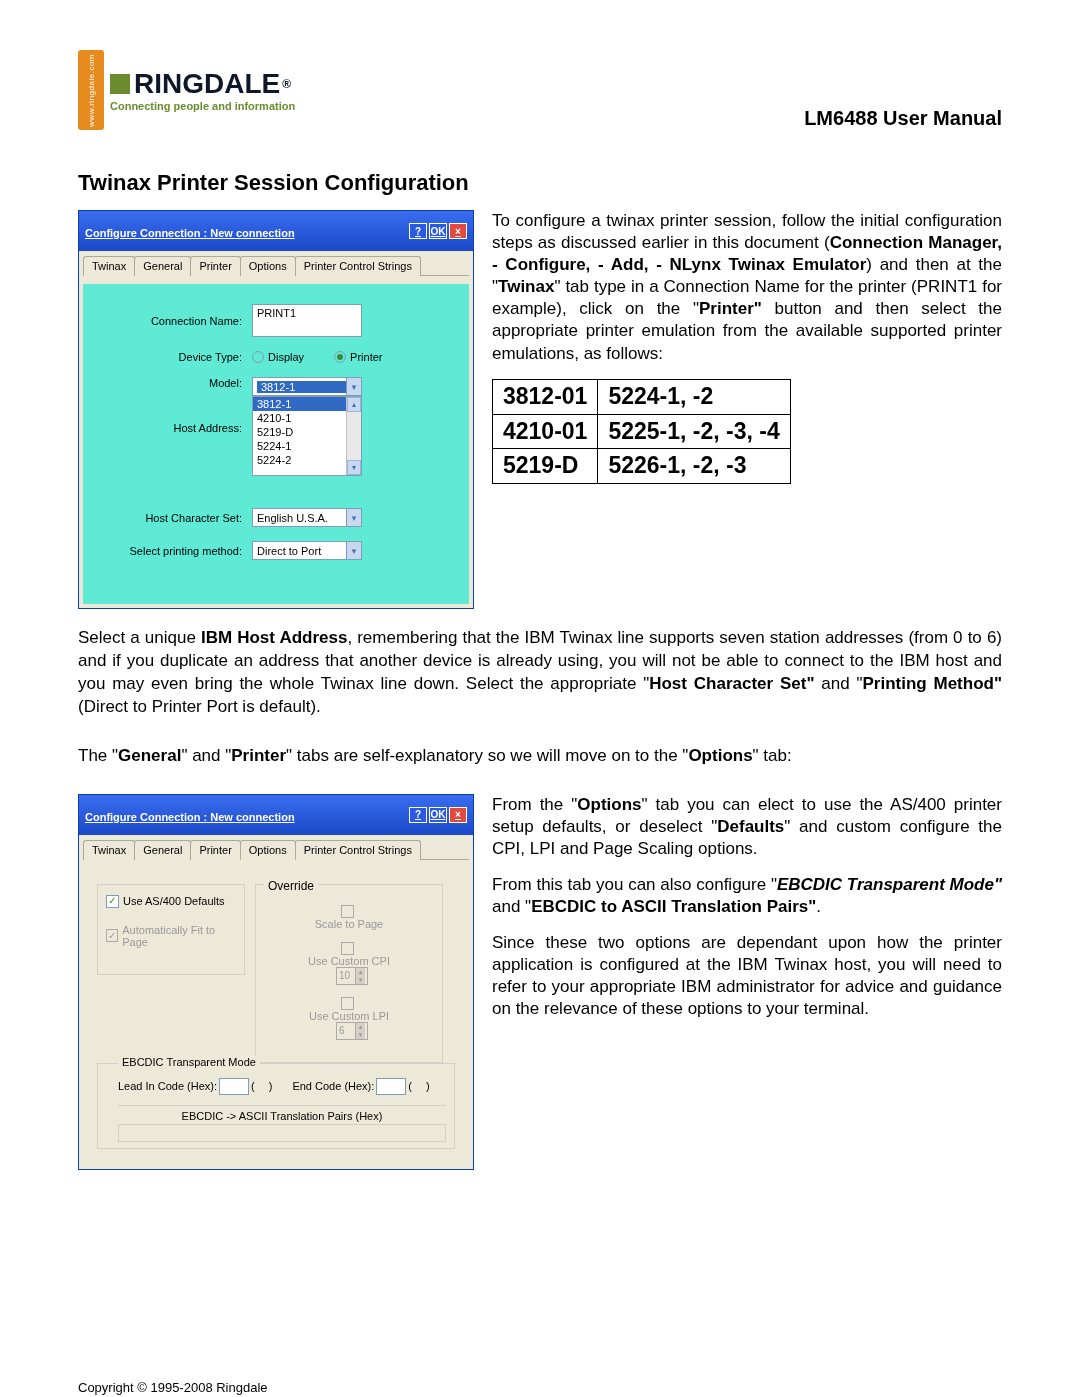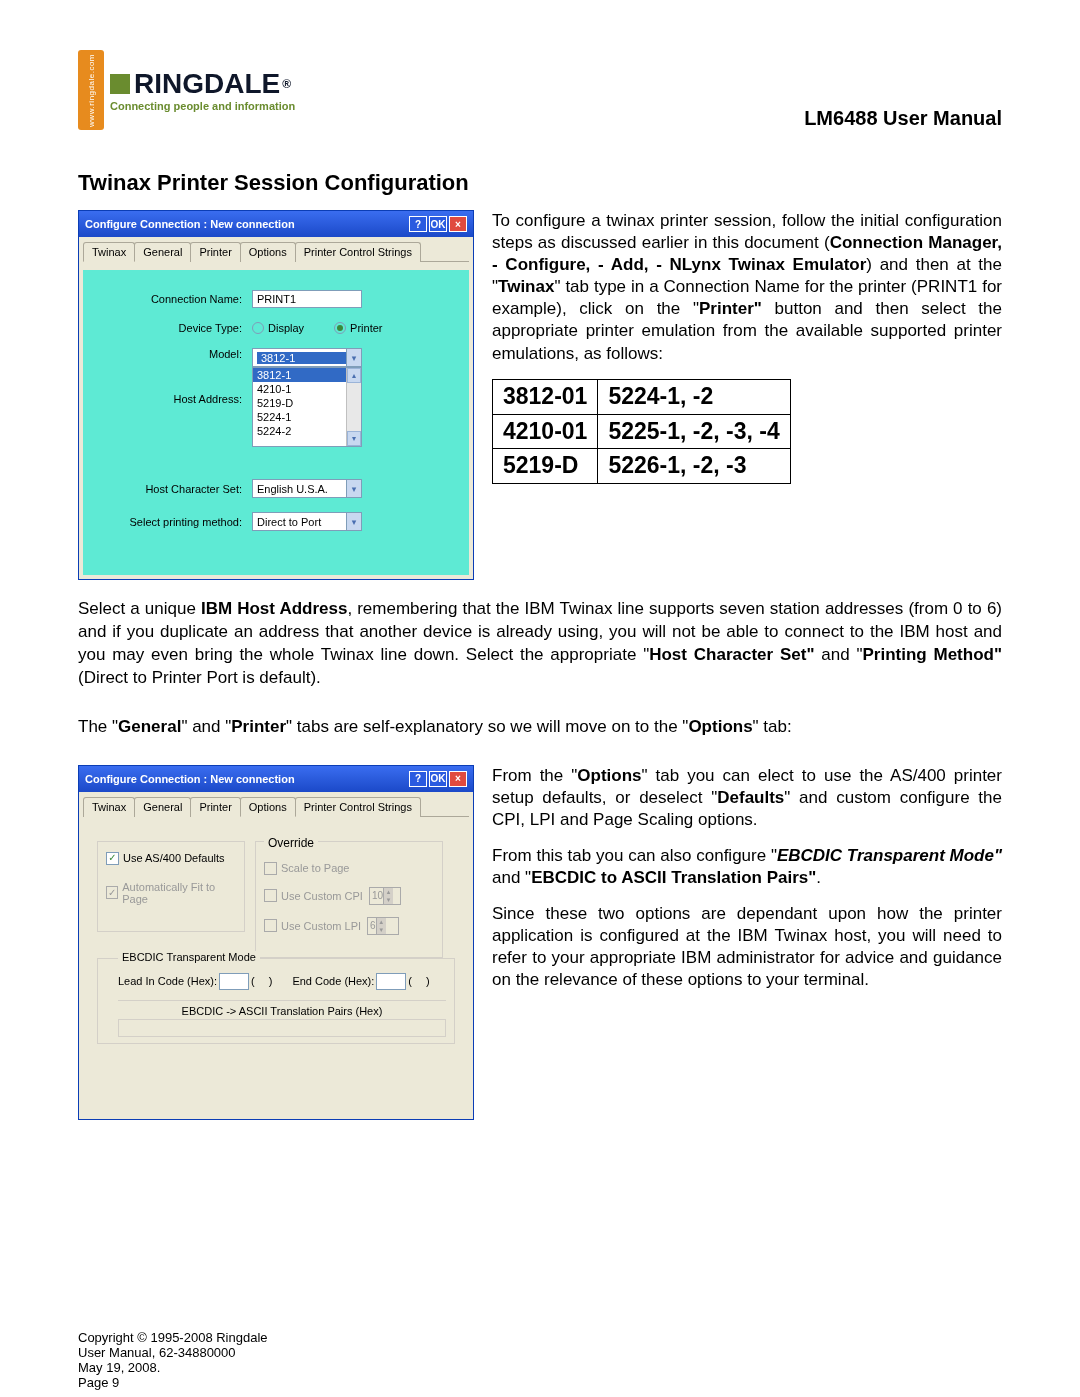--- a/index.html
+++ b/index.html
@@ -9,32 +9,32 @@
   .orange-tab { width: 26px; height: 80px; background: #e78b1e; border-radius: 3px; margin-right: 6px; display:flex; align-items:center; justify-content:center; }
   .orange-tab span { color:#fff; font-size:8px; writing-mode: vertical-rl; transform: rotate(180deg); letter-spacing:0.5px;}
   .logo-text { }
   .logo-main { font-family: "Arial Black", Arial, sans-serif; font-weight: 900; font-size: 28px; letter-spacing: 0px; color:#0f172a; display:flex; align-items:center; }
   .logo-main .sq { width:20px; height:20px; background:#6a8c2f; margin-right:4px; display:inline-block; }
   .logo-sub { color:#6a8c2f; font-size:11px; font-weight:bold; }
   .doc-title { font-weight: bold; font-size: 20px; }
   h2 { font-size: 22px; font-weight: bold; margin-bottom: 14px; }
   .row1 { display:flex; gap:18px; align-items:flex-start; margin-bottom:18px; }
   .dlg { width:396px; border:1px solid #0b3db5; background:#ece9d8; font-family: Tahoma, Arial, sans-serif; font-size:11px; flex-shrink:0;}
-  .titlebar { background: linear-gradient(to bottom, #3a6df0, #1b49c8); color:#fff; padding:5px 6px; display:flex; align-items:center; }
+  .titlebar { background: linear-gradient(to bottom, #3a6df0, #1b49c8); color:#fff; padding:12px 6px; display:flex; align-items:flex-end;text-decoration:underline; }
   .titlebar .ttl { flex:1; font-weight:bold; }
   .tb-btn { width:18px; height:16px; border:1px solid #fff; margin-left:2px; display:flex; align-items:center; justify-content:center; font-weight:bold; font-size:10px; background:#2a5ae0; color:#fff;}
   .tb-btn.close { background:#e04a3f; }
   .dlg-body { padding:4px; }
   .tabs { display:flex; border-bottom:1px solid #aca899; margin-bottom:8px; }
   .tab { padding:3px 8px; border:1px solid #aca899; border-bottom:none; background:#ece9d8; margin-right:-1px; position:relative; top:1px; border-radius:3px 3px 0 0;}
   .tab.active { background:#ece9d8; border-bottom:1px solid #ece9d8; z-index:2; }
   .pane { padding:20px 14px 30px 14px; background:#5eead4; min-height:270px;}
   .frow { display:flex; align-items:center; margin-bottom:14px; }
   .flabel { width:155px; text-align:right; padding-right:10px; color:#000; }
-  .finput { border:1px solid #7f9db9; background:#fff; height:18px; padding:2px 4px; font-size:11px; }
+  .finput { border:1px solid #7f9db9; background:#fff; height:33px; padding:2px 4px; font-size:11px; }
   .fselect { border:1px solid #7f9db9; background:#fff; height:19px; width:110px; font-size:11px; padding-left:4px; display:flex; align-items:center; justify-content:space-between;}
   .fselect .arrow { width:15px; height:17px; background:#c8d8f0; border-left:1px solid #7f9db9; color:#4a6fb0; display:flex; align-items:center; justify-content:center; font-size:9px;}
   .radio { display:flex; align-items:flex-start; margin-right:30px; }
   .radio .r { width:12px; height:12px; border:1px solid #7f9db9; border-radius:50%; margin-right:4px; position:relative;}
   .radio .r.sel::after { content:""; position:absolute; width:6px; height:6px; background:#3a8a3a; border-radius:50%; top:2px; left:2px;}
   .listbox { border:1px solid #7f9db9; background:#fff; width:110px; height:80px; overflow:hidden; position:relative;}
   .listbox .item { padding:1px 4px; }
   .listbox .item.sel { background:#316ac5; color:#fff; }
   .listbox .scroll { position:absolute; right:0; top:0; bottom:0; width:15px; background:#e8e8e8; border-left:1px solid #c0c0c0; display:flex; flex-direction:column; justify-content:space-between;}
   .listbox .scroll .sbtn { height:15px; background:#c8d8f0; border:1px solid #9bb4d8; font-size:8px; display:flex; align-items:center; justify-content:center; color:#4a6fb0;}
@@ -44,23 +44,23 @@
   .emul-table td { border:1px solid #000; padding:2px 10px; }
   .para { font-size:17px; line-height:1.35; margin:0 0 26px 0; text-align:justify;}
   .row2 { display:flex; gap:18px; align-items:flex-start; }
   .pane2 { padding:16px 14px 16px 14px; background:#ece9d8; min-height:290px;}
   .group-left { border:1px solid #d4d0c8; width:148px; padding:10px 8px; float:left; margin-right:10px;}
   .cb { display:flex; align-items:center; margin-bottom:16px; font-size:11px;}
   .cb .box { width:13px; height:13px; border:1px solid #7f9db9; background:#fff; margin-right:4px; display:flex; align-items:center; justify-content:center; color:#3a8a3a; font-size:10px; line-height:1;}
   .cb.disabled { color:#999; }
   .group-right { border:1px solid #d4d0c8; width:188px; padding:6px 8px 10px 8px; float:left;}
   .group-right .glabel { position:relative; top:-12px; background:#ece9d8; padding:0 4px; font-size:12px; }
-  .cb2 { display:flex; align-items:center; margin-bottom:12px; color:#999;}
+  .cb2 { display:flex; align-items:center; margin-bottom:12px; color:#999;flex-direction:column;}
   .cb2 .box { width:13px; height:13px; border:1px solid #aaa; background:#ece9d8; margin-right:4px;}
-  .spin { width:32px; height:18px; border:1px solid #aaa; background:#ece9d8; margin-left:6px; font-size:10px; padding:5px 2px; color:#999; display:flex; align-items:center; justify-content:flex-start;}
+  .spin { width:32px; height:18px; border:1px solid #aaa; background:#ece9d8; margin-left:6px; font-size:10px; padding:5px 2px; color:#999; display:flex; align-items:center; justify-content:space-between;}
   .spin .sp { width:10px; height:16px; background:#d4d0c8; border-left:1px solid #aaa; font-size:7px; display:flex; flex-direction:column;}
   .spin .sp span { flex:1; display:flex; align-items:center; justify-content:center;}
   .group-bottom { clear:both; border:1px solid #d4d0c8; padding:10px 8px 6px 20px; margin-top:12px;}
   .group-bottom .glabel2 { position:relative; top:-18px; background:#ece9d8; padding:0 4px; font-size:11px; display:inline-block;}
   .hex-row { display:flex; align-items:center; font-size:11px; margin-top:-8px;}
   .hex-in { width:30px; height:17px; border:1px solid #7f9db9; background:#fff; margin:0 2px;}
   .trans-label { text-align:center; font-size:11px; margin-top:10px; border-top:1px solid #d4d0c8; padding-top:4px;}
   .footer { position:relative; margin-top:210px; font-family:Verdana, Arial, sans-serif; font-size:13px; display:flex; justify-content:space-between;flex-direction:column;}
   .footer span { white-space:nowrap; }
   .clearfix::after { content:""; display:table; clear:both; }

